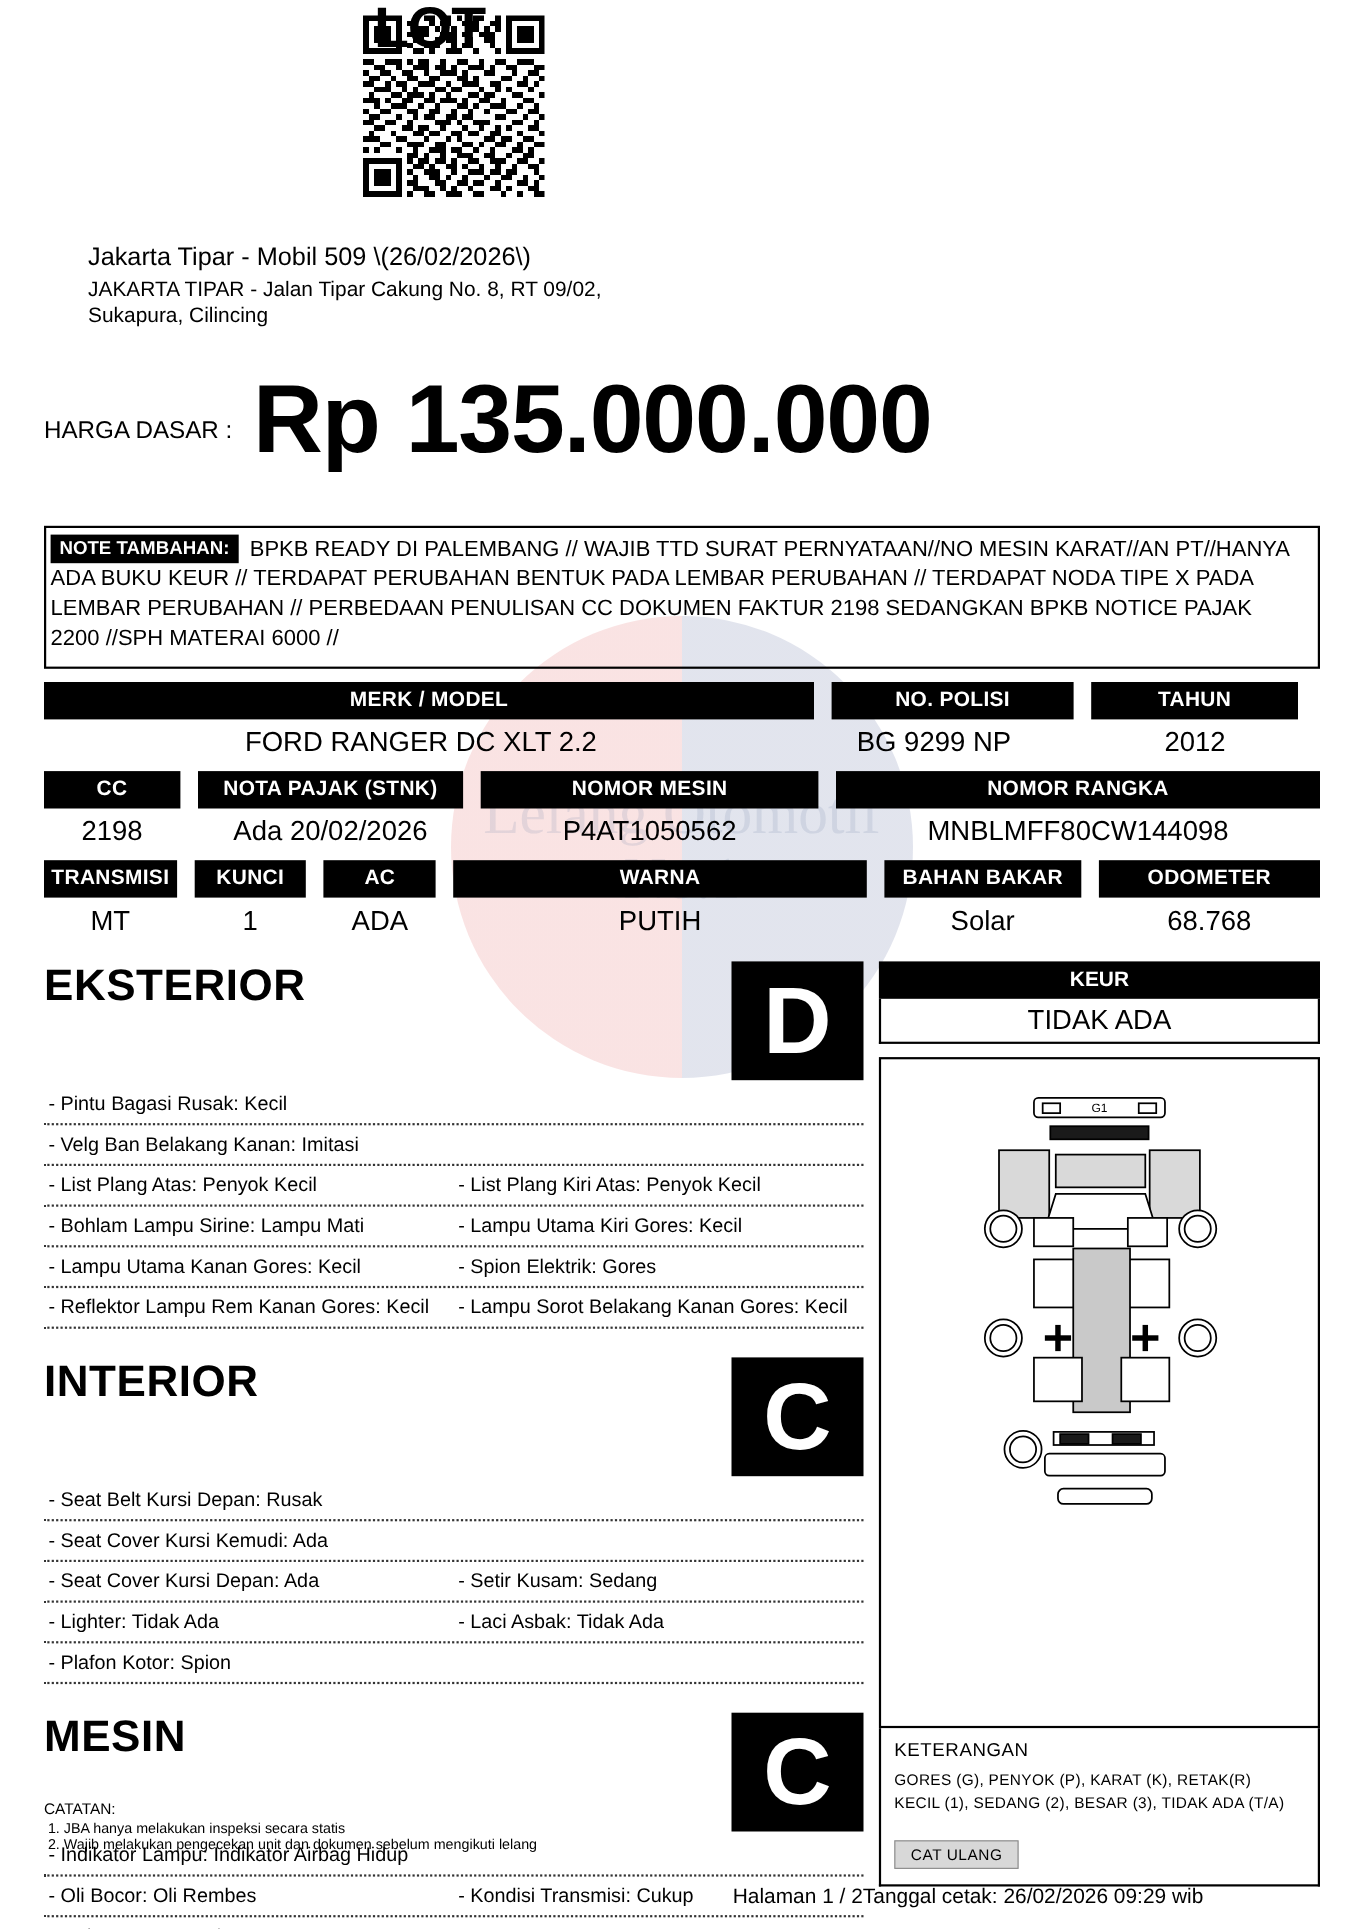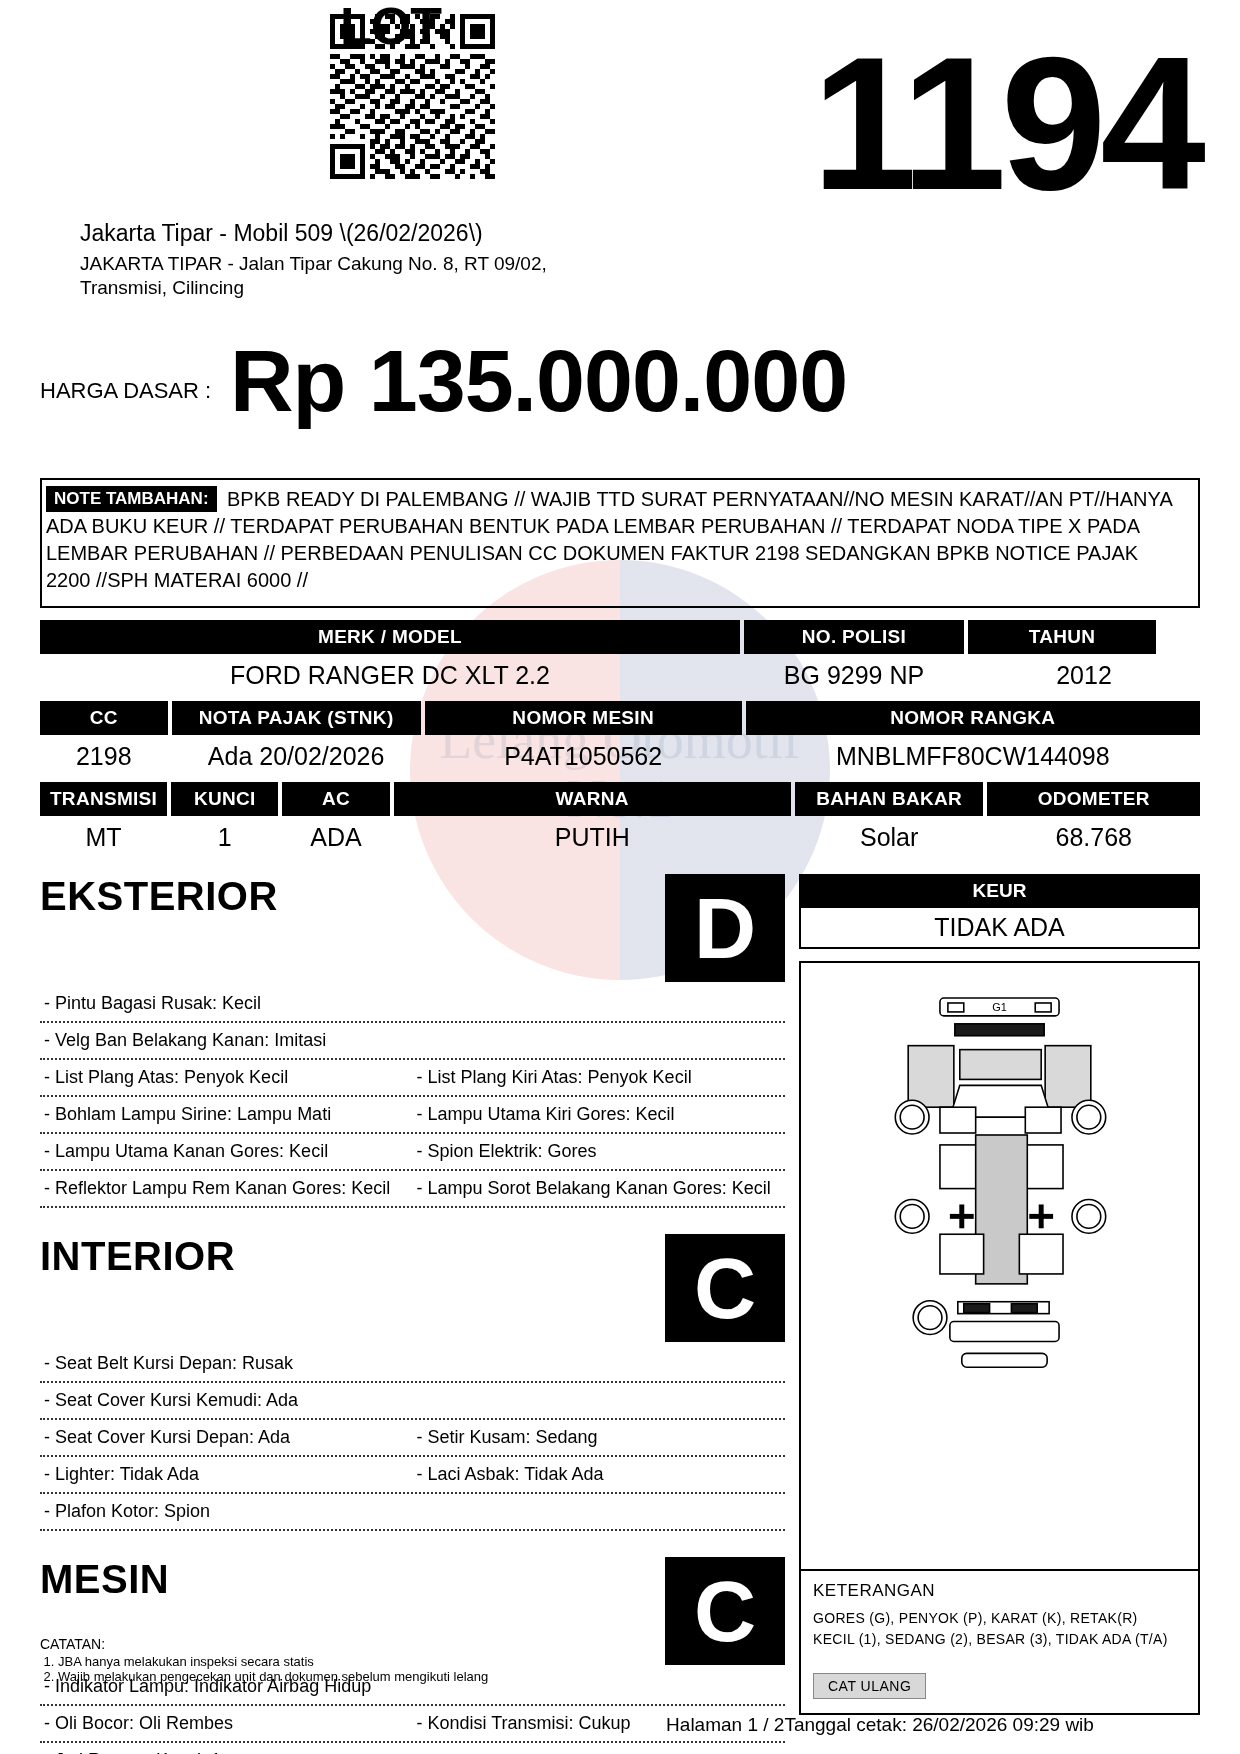--- a/index.html
+++ b/index.html
@@ -57,21 +57,21 @@
   .harga-value { position:absolute; left:190px; top:-10px; font-size:88px; font-weight:bold; letter-spacing:-1px;}
 
   
   .note-box { border:2px solid #000; margin-top:18px; padding:6px 10px 12px 4px; min-height:130px; }
   .note-tag { display:inline-block; background:#000; color:#fff; font-size:17px; font-weight:bold;
               padding:3px 8px; vertical-align:top; }
   .note-text { font-size:20px; line-height:1.35; display:inline; margin-left:6px; }
 
   
   .spec { margin-top:12px; }
-  .srow { display:flex; gap:4px; margin-bottom:3px; }
+  .srow { display:flex; gap:16px; margin-bottom:3px; }
   .cellhdr { background:#000; color:#fff; font-size:19px; font-weight:bold; text-align:center;
              padding:6px 4px; letter-spacing:.3px; }
   .cellval { font-size:25px; text-align:center; padding:4px 4px 6px; }
   .srow.vals { margin-bottom:5px; }
 
   
   .main { display:flex; gap:14px; margin-top:16px; }
   .left-col { width:745px; }
   .right-col { flex:1; }
 
@@ -383,28 +383,27 @@
                 <rect x="20" y="32" width="2" height="1"></rect>
                 <rect x="25" y="32" width="1" height="1"></rect>
                 <rect x="28" y="32" width="1" height="1"></rect>
                 <rect x="31" y="32" width="2" height="1"></rect>
             </g>
           </svg>
         </div>
       </div>
       <div class="hdr-right">
         <div class="lot-label">LOT</div>
-        <div class="lot-number">1194</div>
       </div>
     </div>
 
     <div class="addr-block">
       <div class="addr1">Jakarta Tipar - Mobil 509 \(26/02/2026\)</div>
       <div class="addr2">JAKARTA TIPAR - Jalan Tipar Cakung No. 8, RT 09/02,</div>
-      <div class="addr3">Transmisi, Cilincing</div>
+      <div class="addr3">Sukapura, Cilincing</div>
     </div>
 
     <div class="price-row">
       <div class="harga-label">HARGA DASAR :</div>
       <div class="harga-value">Rp 135.000.000</div>
     </div>
 
     <div class="note-box">
       <span class="note-tag">NOTE TAMBAHAN:</span>
       <span class="note-text">BPKB READY DI PALEMBANG // WAJIB TTD SURAT PERNYATAAN//NO MESIN KARAT//AN PT//HANYA ADA BUKU KEUR // TERDAPAT PERUBAHAN BENTUK  PADA LEMBAR PERUBAHAN // TERDAPAT NODA TIPE X PADA LEMBAR PERUBAHAN // PERBEDAAN PENULISAN CC DOKUMEN FAKTUR 2198 SEDANGKAN BPKB NOTICE PAJAK 2200  //SPH MATERAI 6000 //</span>

